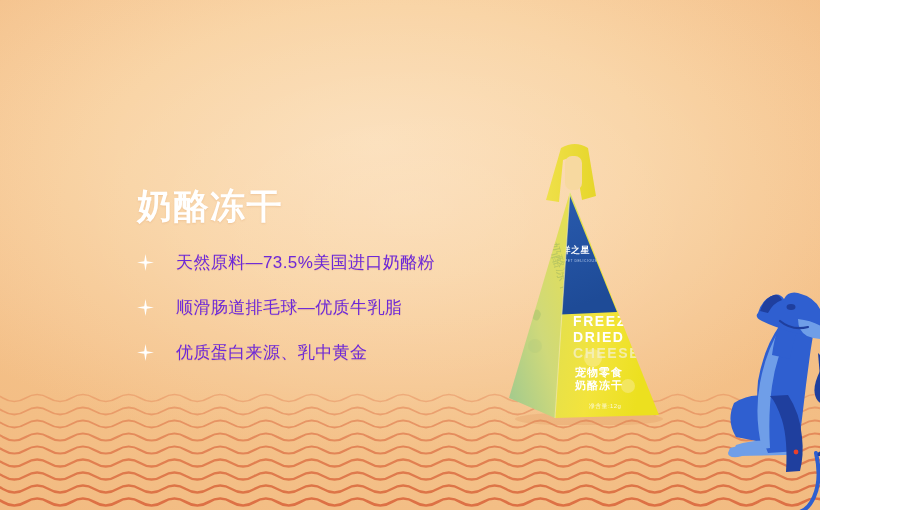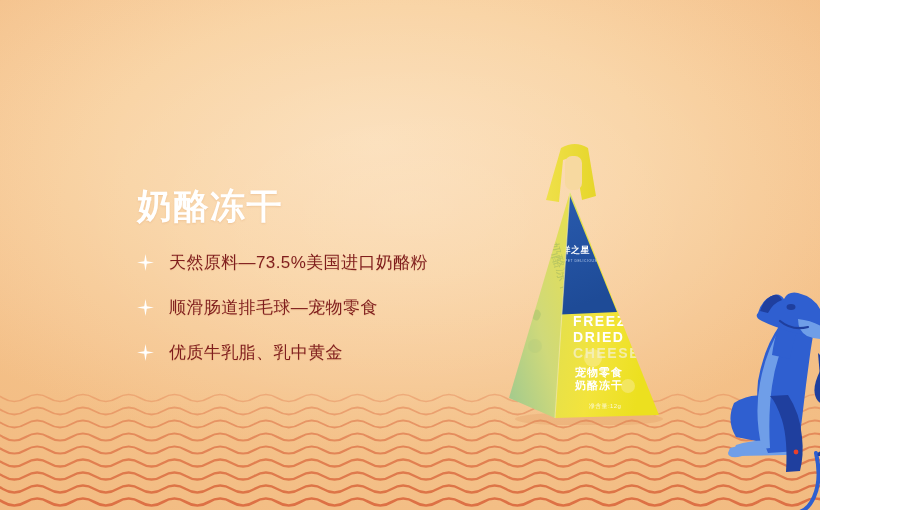--- a/index.html
+++ b/index.html
@@ -58,23 +58,23 @@
     text-shadow: 0 1px 2px rgba(196,112,52,0.18);
   }
   .bullets {
     list-style: none;
     margin: 26px 0 0 0;
     padding: 0;
   }
   .bullet {
     display: flex;
     align-items: center;
-    gap: 15px;
+    gap: 22px;
     margin-bottom: 22px;
-    color: #7f1d1d;
+    color: #6d28d9;
     font-size: 17px;
     letter-spacing: 0.4px;
     text-shadow: 0 1px 1px rgba(196,112,52,0.14);
   }
   .bullet:last-child { margin-bottom: 0; }
   .spark {
     flex: 0 0 auto;
     width: 17px;
     height: 17px;
     position: relative;
@@ -143,30 +143,30 @@
         </span>
         <span class="bullet-text">天然原料—73.5%美国进口奶酪粉</span>
       </li>
 
       <li class="bullet">
         <span class="spark">
           <svg width="17" height="17" viewBox="0 0 20 20" xmlns="http://www.w3.org/2000/svg">
             <path d="M10 0 L11.5 8.5 L20 10 L11.5 11.5 L10 20 L8.5 11.5 L0 10 L8.5 8.5 Z" fill="#ffffff"></path>
           </svg>
         </span>
-        <span class="bullet-text">顺滑肠道排毛球—宠物零食</span>
+        <span class="bullet-text">顺滑肠道排毛球—优质牛乳脂</span>
       </li>
 
       <li class="bullet">
         <span class="spark">
           <svg width="17" height="17" viewBox="0 0 20 20" xmlns="http://www.w3.org/2000/svg">
             <path d="M10 0 L11.5 8.5 L20 10 L11.5 11.5 L10 20 L8.5 11.5 L0 10 L8.5 8.5 Z" fill="#ffffff"></path>
           </svg>
         </span>
-        <span class="bullet-text">优质牛乳脂、乳中黄金</span>
+        <span class="bullet-text">优质蛋白来源、乳中黄金</span>
       </li>
 
     </ul>
   </div>
 
   <div class="package">
     <svg width="190" height="285" viewBox="0 0 190 285" xmlns="http://www.w3.org/2000/svg">
       <defs>
         <linearGradient id="frontG" x1="0" y1="0" x2="1" y2="0.45">
           <stop offset="0%" stop-color="#c9dd72"></stop>

